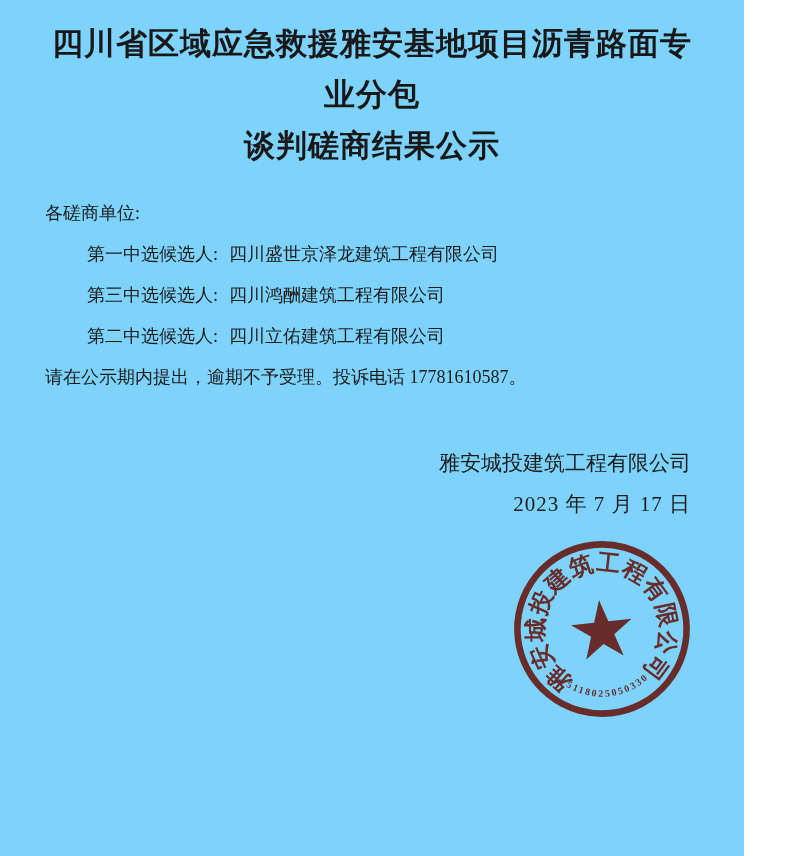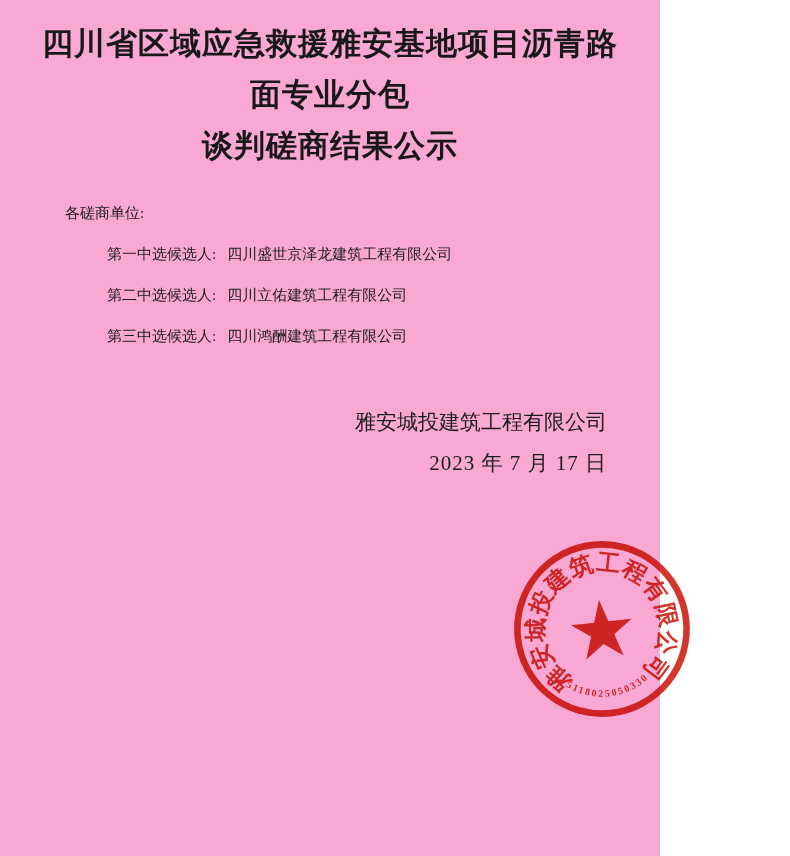--- a/index.html
+++ b/index.html
@@ -1,28 +1,28 @@
 <!DOCTYPE html>
 <html><head>
 <meta charset="utf-8">
 <style>
   html,body{margin:0;padding:0;}
   body{
     width:790px;height:856px;background:#ffffff;position:relative;overflow:hidden;
     font-family:"Liberation Serif","DejaVu Serif",serif;color:#1c1c1c;
     -webkit-font-smoothing:antialiased;
   }
-  .page{position:relative;width:660px;height:856px;background:#f9a8d4;}
+  .page{position:relative;width:744px;height:856px;background:#7dd3fc;}
   .doc-title{
     padding-top:18px;margin:0 40px;text-align:center;
     font-size:31px;line-height:51px;font-weight:700;letter-spacing:1px;color:#181818;
   }
   .doc-body{
-    margin:22px 50px 0 65px;width:675px;
-    font-size:15px;line-height:41px;color:#1c1c1c;
+    margin:22px 50px 0 45px;width:675px;
+    font-size:18px;line-height:41px;color:#1c1c1c;
   }
   .line{white-space:nowrap;}
   .indent{text-indent:42px;}
   .u{text-decoration:underline;text-underline-offset:5px;text-decoration-thickness:1.5px;}
   .cand-name{margin-left:11px;}
   .signature{
     margin:45px 53px 0 0;text-align:right;
     font-size:21px;line-height:41px;color:#1c1c1c;
   }
   .sig-date{letter-spacing:1px;}
@@ -43,23 +43,24 @@
     <span style="display:block">四川省区域应急救援雅安基地项目沥青路面专业分包</span>
     <span style="display:block">谈判磋商结果公示</span>
   </h1>
 
   <div class="doc-body">
     <div class="line">各磋商单位:</div>
 
 
 
     <div class="line indent"><span>第一中选候选人:</span><span class="cand-name">四川盛世京泽龙建筑工程有限公司</span></div>
+    <div class="line indent"><span>第三中选候选人:</span><span class="cand-name">四川鸿酬建筑工程有限公司</span></div>
     <div class="line indent"><span>第二中选候选人:</span><span class="cand-name">四川立佑建筑工程有限公司</span></div>
-    <div class="line indent"><span>第三中选候选人:</span><span class="cand-name">四川鸿酬建筑工程有限公司</span></div>
 
+    <div class="line">请在公示期内提出，逾期不予受理。投诉电话 17781610587。</div>
   </div>
 
   <div class="signature">
     <div>雅安城投建筑工程有限公司</div>
     <div class="sig-date">2023 年 7 月 17 日</div>
   </div>
 
   <div class="seal">
     <svg viewBox="0 0 200 200" xmlns="http://www.w3.org/2000/svg">
       <defs>

